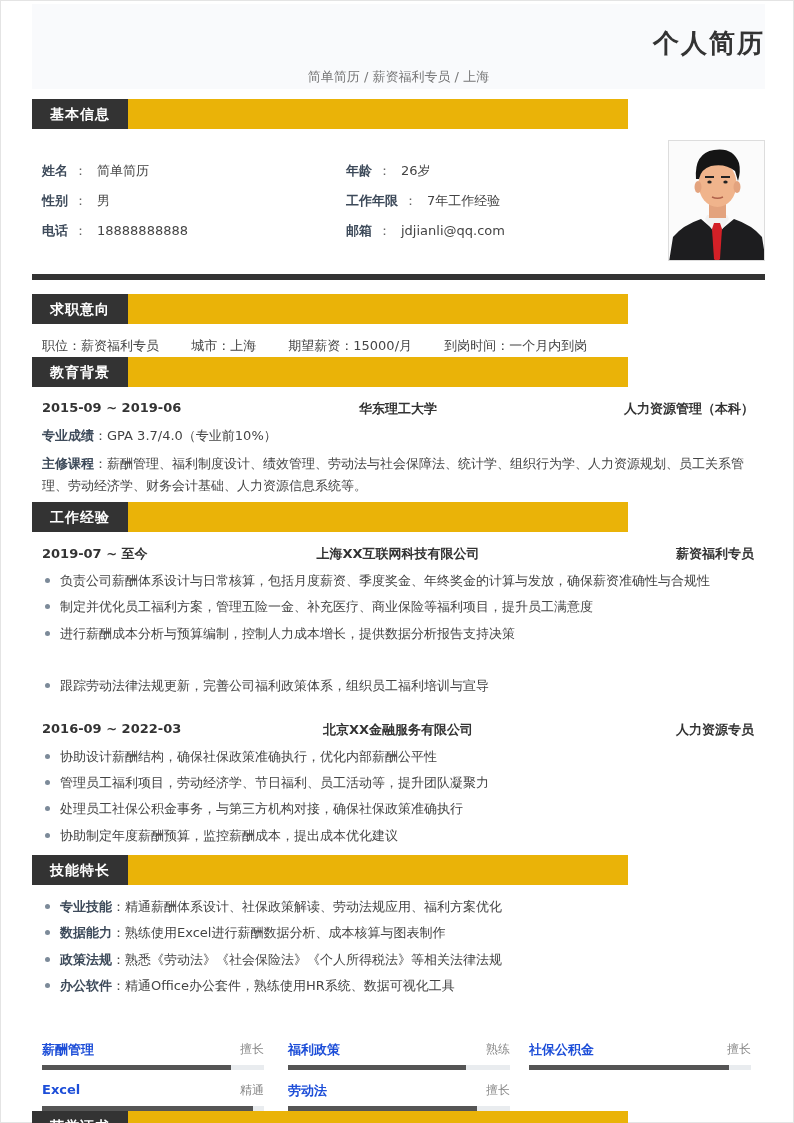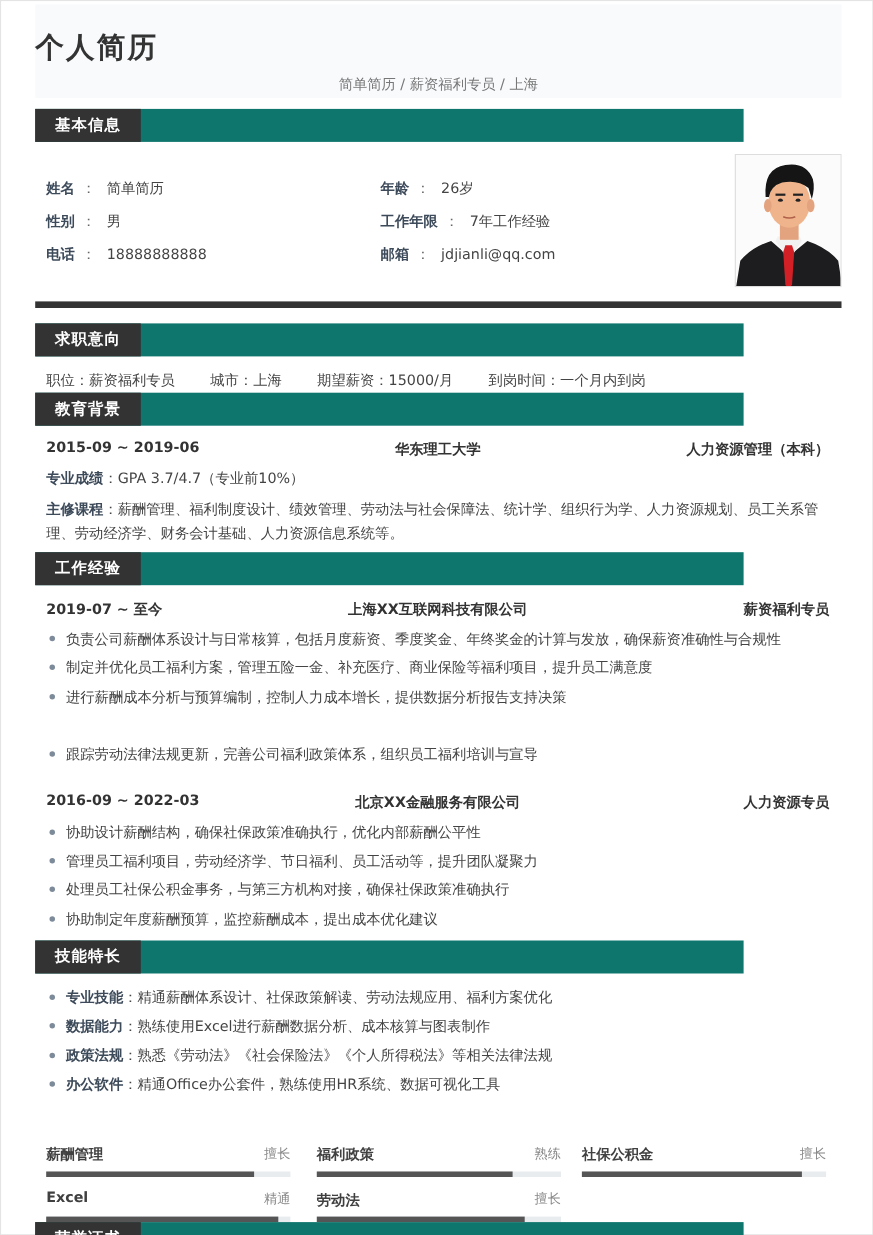--- a/index.html
+++ b/index.html
@@ -1,23 +1,23 @@
 <!DOCTYPE html>
 <html><head>
 <meta charset="utf-8">
 <style>
   * { box-sizing: border-box; margin: 0; padding: 0; }
   html, body { width: 794px; height: 1123px; overflow: hidden; background: #ffffff; }
   body { font-family: "DejaVu Sans", "Liberation Sans", sans-serif; color: #444; position: relative; }
   .page { position: absolute; left: 0; top: 0; width: 794px; height: 1123px; border: 1px solid #e4e4e4; background: #fff; }
   .header-band { position: absolute; left: 31px; top: 3px; width: 733px; height: 85px; background: #f9fafc; }
-  .title { position: absolute; left: 0; right: 0; top: 22px; text-align: left; font-size: 26px; font-weight: bold; color: #333; letter-spacing: 2px; }
+  .title { position: absolute; left: 0; right: 0; top: 22px; text-align: right; font-size: 26px; font-weight: bold; color: #333; letter-spacing: 2px; }
   .subtitle { position: absolute; left: 0; right: 0; top: 64px; text-align: center; font-size: 13px; color: #777; }
 
-  .sec-head { position: absolute; left: 31px; width: 644px; height: 30px; background: #0f766e; }
+  .sec-head { position: absolute; left: 31px; width: 596px; height: 30px; background: #eab308; }
   .sec-head .tag { position: absolute; left: 0; top: 0; height: 30px; width: 96px; background: #333; color: #fff; font-size: 14px; font-weight: bold; line-height: 30px; padding-left: 18px; letter-spacing: 1px; }
 
   .info-row { position: absolute; font-size: 13px; color: #333; }
   .info-label { font-weight: bold; color: #3d4a5a; display: inline-block; }
   .info-colon { color: #666; display: inline-block; margin: 0 10px 0 6px; }
   .info-val { color: #444; display: inline-block; }
 
   .photo { position: absolute; left: 667px; top: 139px; width: 97px; height: 121px; border: 1px solid #ddd; background: #fbfbfb; overflow: hidden; }
   .divider { position: absolute; left: 31px; top: 273px; width: 733px; height: 6px; background: #333; }
 
@@ -30,21 +30,21 @@
   .row3 .r { position: absolute; right: 0; top: 0; }
 
   .para { position: absolute; left: 41px; width: 712px; font-size: 13px; color: #444; line-height: 22px; }
   .para b { color: #3d4a5a; }
 
   .bullet { position: absolute; left: 41px; width: 712px; font-size: 13px; color: #444; padding-left: 18px; white-space: nowrap; }
   .bullet::before { content: ""; position: absolute; left: 3px; top: 6px; width: 5px; height: 5px; border-radius: 50%; background: #7c8a99; }
   .bullet b { color: #3d4a5a; }
 
   .skill { position: absolute; width: 222px; height: 30px; }
-  .skill .name { position: absolute; left: 0; top: 0; font-size: 13px; font-weight: bold; color: #404040; }
+  .skill .name { position: absolute; left: 0; top: 0; font-size: 13px; font-weight: bold; color: #1d4ed8; }
   .skill .level { position: absolute; right: 0; top: 0; font-size: 12px; color: #888; }
   .skill .track { position: absolute; left: 0; right: 0; top: 24px; height: 5px; background: #e9ecef; }
   .skill .fill { position: absolute; left: 0; top: 0; height: 5px; background: #555; }
 </style>
 </head>
 <body>
 
 <div class="page">
 
   <div class="header-band">
@@ -118,21 +118,21 @@
 
   <div class="sec-head" style="top:356px;">
     <div class="tag">教育背景</div>
   </div>
   <div class="row3" style="top:399px;">
     <span class="l">2015-09 ~ 2019-06</span>
     <span class="c">华东理工大学</span>
     <span class="r">人力资源管理（本科）</span>
   </div>
   <div class="para" style="top:424px;">
-    <b>专业成绩</b><span>：GPA 3.7/4.7（专业前10%）</span>
+    <b>专业成绩</b><span>：GPA 3.7/4.0（专业前10%）</span>
   </div>
   <div class="para" style="top:452px;">
     <b>主修课程</b><span>：薪酬管理、福利制度设计、绩效管理、劳动法与社会保障法、统计学、组织行为学、人力资源规划、员工关系管理、劳动经济学、财务会计基础、人力资源信息系统等。</span>
   </div>
 
   <div class="sec-head" style="top:501px;">
     <div class="tag">工作经验</div>
   </div>
 
   <div class="row3" style="top:544px;">

